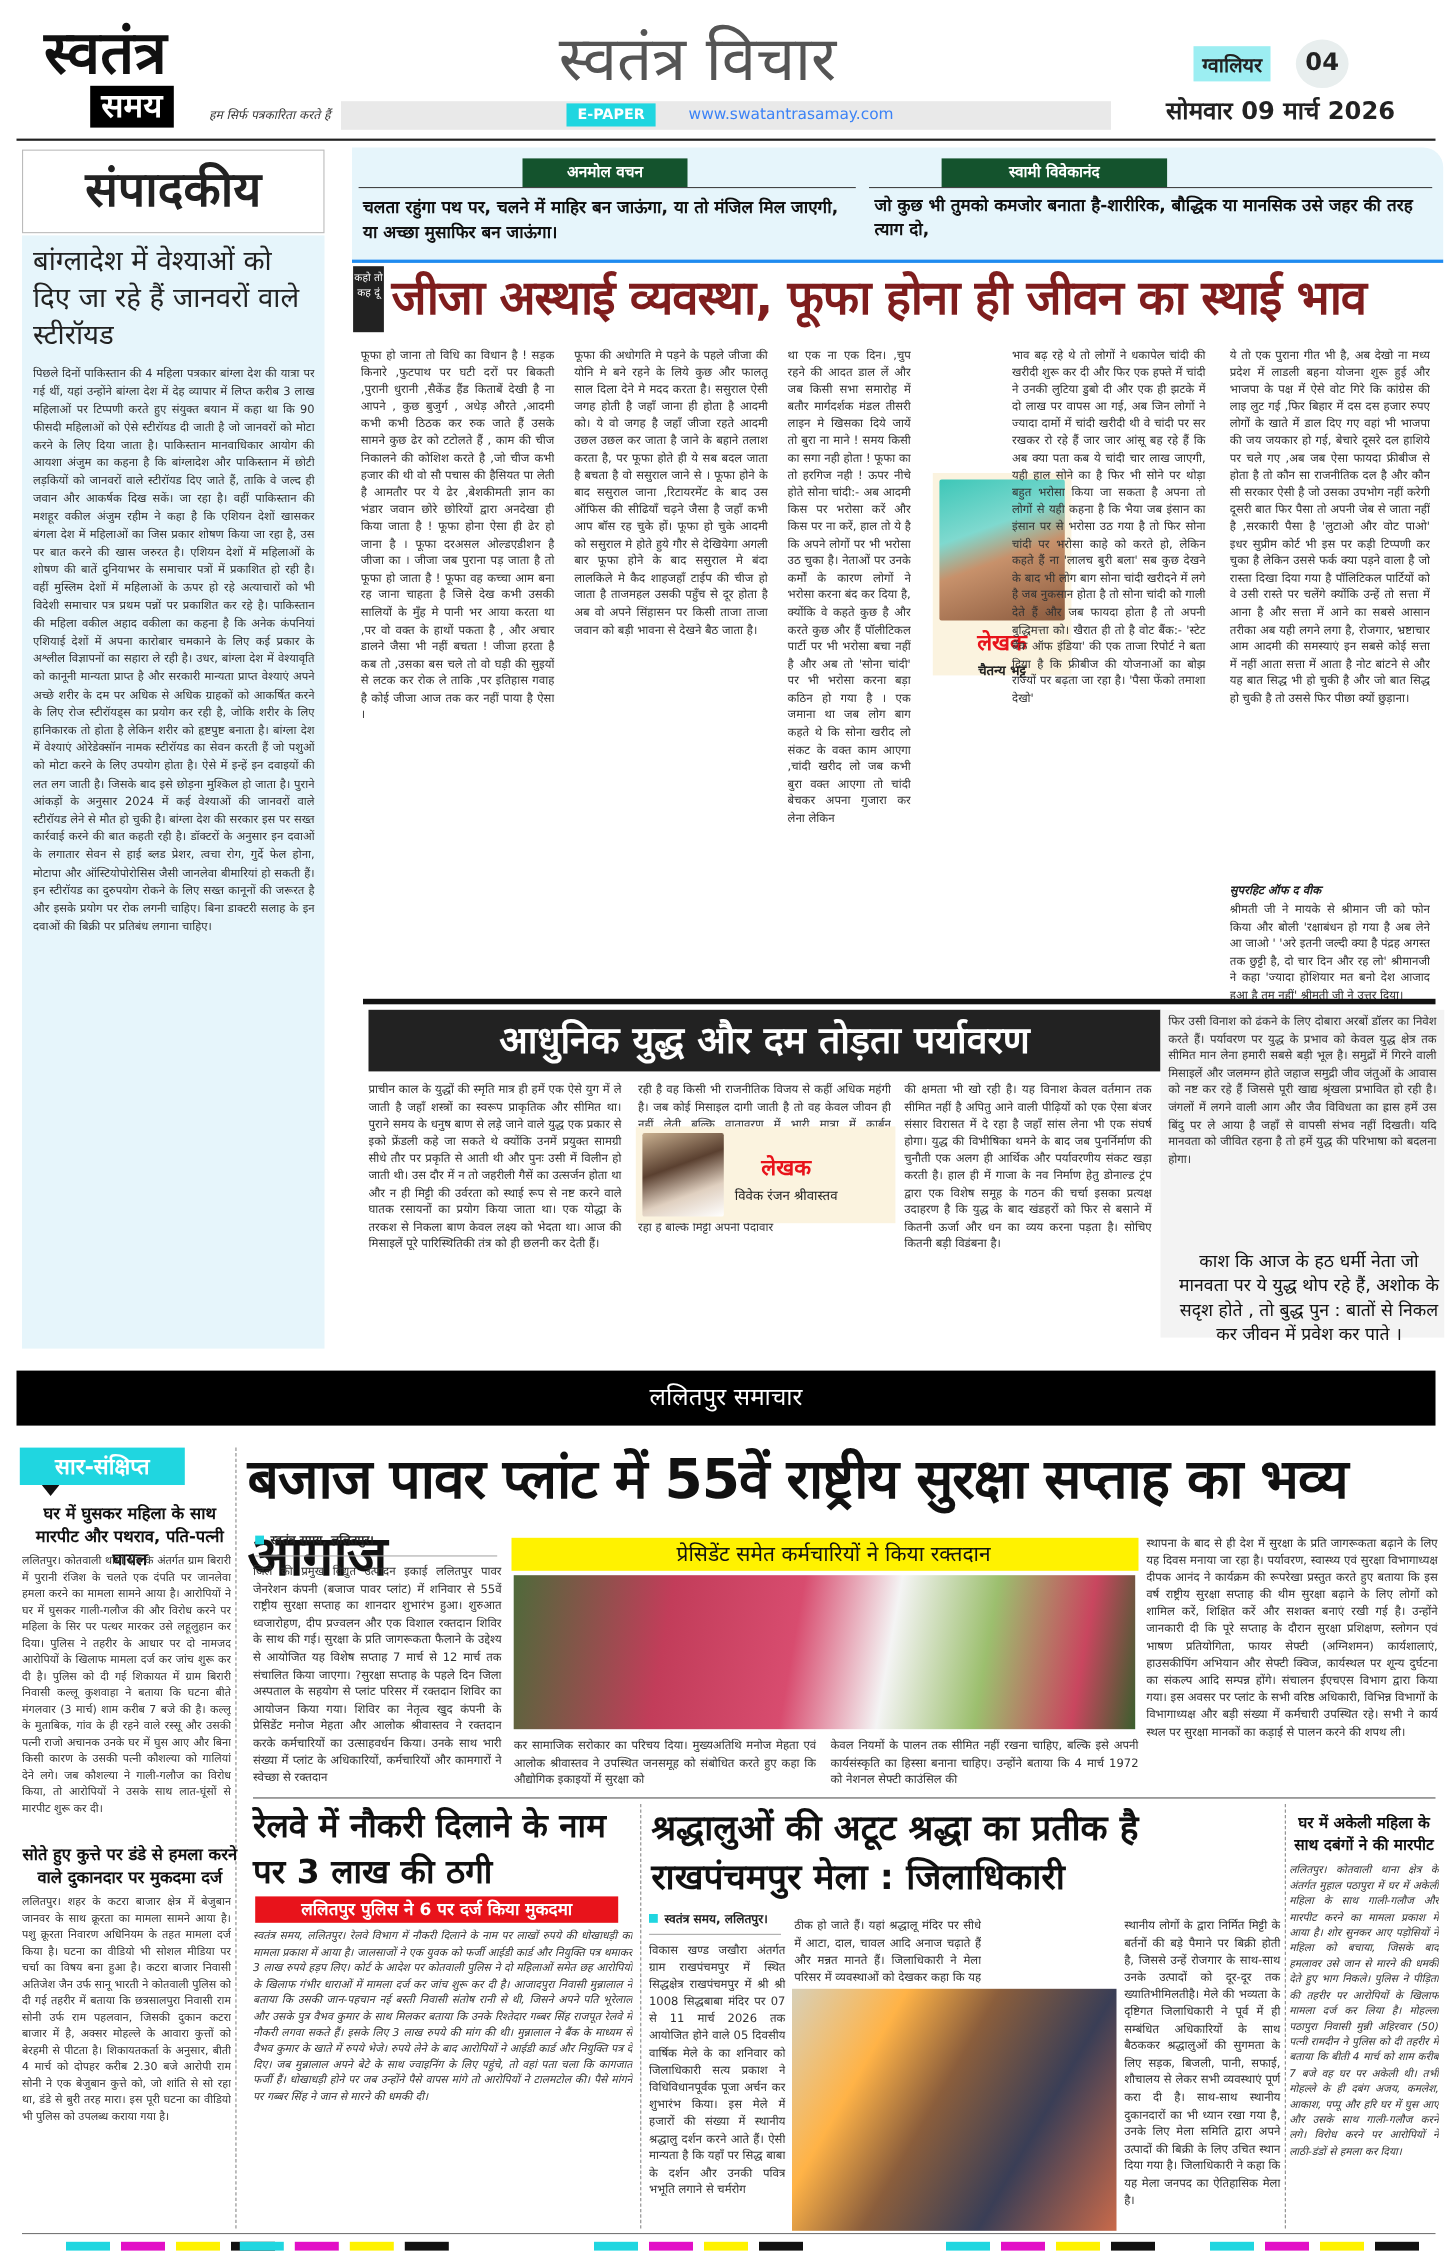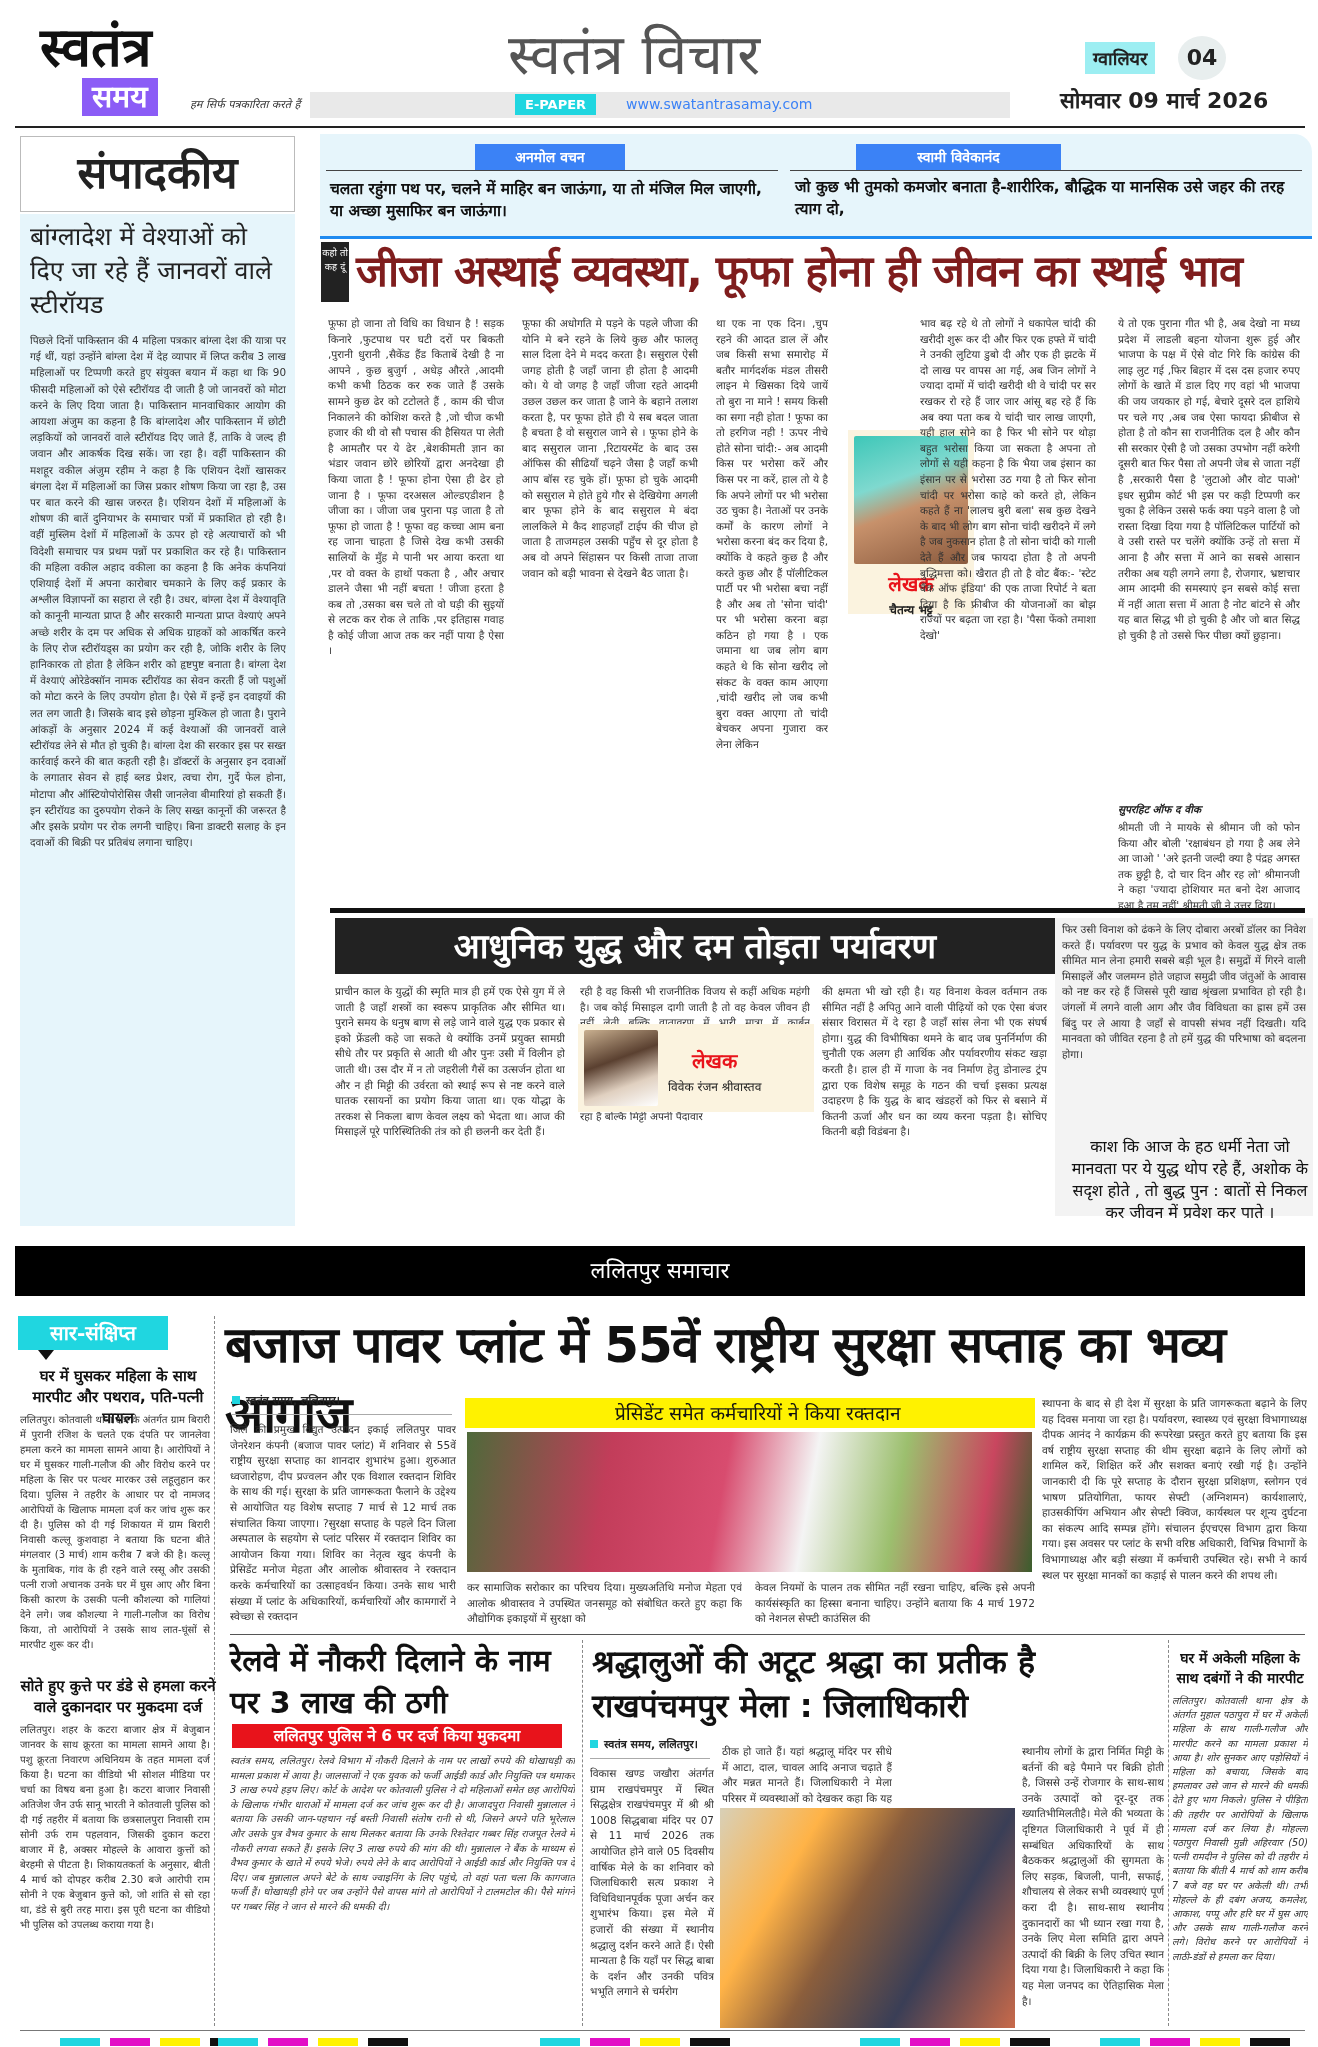--- a/index.html
+++ b/index.html
@@ -1,35 +1,35 @@
 <!DOCTYPE html>
 <html><head>
 <meta charset="utf-8">
 <style>
 *{box-sizing:border-box;margin:0;padding:0}
 body{width:1318px;height:2047px;background:#fff;font-family:"DejaVu Sans",sans-serif;color:#222;position:relative;overflow:hidden}
 .abs{position:absolute}
 .txt{font-size:10.5px;line-height:15.6px;text-align:justify;color:#333;overflow:hidden}
 .masthead-logo-top{left:40px;top:18px;font-size:54px;font-weight:bold;color:#111;line-height:58px;font-family:"DejaVu Serif",serif}
-.masthead-logo-bottom{left:82px;top:78px;background:#8b5cf6;color:#fff;font-size:30px;font-weight:bold;padding:0 10px;line-height:38px}
+.masthead-logo-bottom{left:82px;top:78px;background:#000000;color:#fff;font-size:30px;font-weight:bold;padding:0 10px;line-height:38px}
 .tagline{left:190px;top:96px;font-size:11px;color:#333;font-style:italic}
 .rule-top{left:15px;top:126px;width:1290px;height:2px;background:#222}
 .paper-title{left:508px;top:25px;font-size:56px;color:#555;line-height:60px}
 .urlbar{left:310px;top:92px;width:700px;height:26px;background:#e9e9e9}
 .epaper{left:515px;top:94px;background:#20d6e0;color:#fff;font-weight:bold;font-size:13px;padding:3px 10px}
 .url{left:626px;top:96px;font-size:14px;color:#3b82f6}
 .city{left:1085px;top:42px;background:#9ceef2;padding:4px 8px;font-size:18px;font-weight:bold;color:#222}
 .pageno{left:1178px;top:36px;width:48px;height:44px;border-radius:50%;background:#e8eeee;font-size:22px;font-weight:bold;text-align:center;line-height:44px}
 .date{left:1060px;top:84px;font-size:22px;font-weight:bold;color:#222}
 .editorial-box{left:20px;top:136px;width:275px;height:76px;border:1px solid #bbb;text-align:center;font-size:44px;font-weight:bold;line-height:72px}
 .editorial-panel{left:20px;top:214px;width:275px;height:1012px;background:#e6f5fb}
 .editorial-head{left:30px;top:220px;width:256px;font-size:25px;text-align:left;line-height:34px;color:#222}
 .editorial-body{left:30px;top:332px;width:256px;height:890px;font-size:10.4px;line-height:16.2px}
 .quote-panel{left:320px;top:134px;width:992px;height:102px;background:#e6f5fb;border-radius:0 18px 0 0}
-.quote-tab{background:#3b82f6;color:#fff;font-weight:bold;font-size:14px;text-align:center;height:26px;line-height:26px}
+.quote-tab{background:#14532d;color:#fff;font-weight:bold;font-size:14px;text-align:center;height:26px;line-height:26px}
 .quote-rule{height:1px;background:#444}
 .quote-text{font-size:15.5px;line-height:22px;color:#111;font-weight:bold}
 .blue-rule{left:320px;top:236px;width:992px;height:3px;background:#1f8bf0}
 .kahe{left:321px;top:242px;width:28px;height:60px;background:#222;color:#fff;font-size:9.5px;text-align:center;line-height:14px;padding-top:4px}
 .main-head{left:356px;top:240px;font-size:43px;font-weight:bold;color:#7f1d1d;line-height:62px;letter-spacing:-1px}
 .col{top:316px}
 .author-box{background:#fbf3df;padding:6px;text-align:center}
 .author-photo{background:linear-gradient(160deg,#3ec7b8 0%,#7fd9cf 35%,#c7916b 55%,#8a5a3e 100%);border-radius:2px}
 .author-label{color:#e8131b;font-size:20px;font-weight:bold;margin-top:6px}
 .author-name{font-size:12px;font-weight:bold;color:#222;margin-top:4px}

